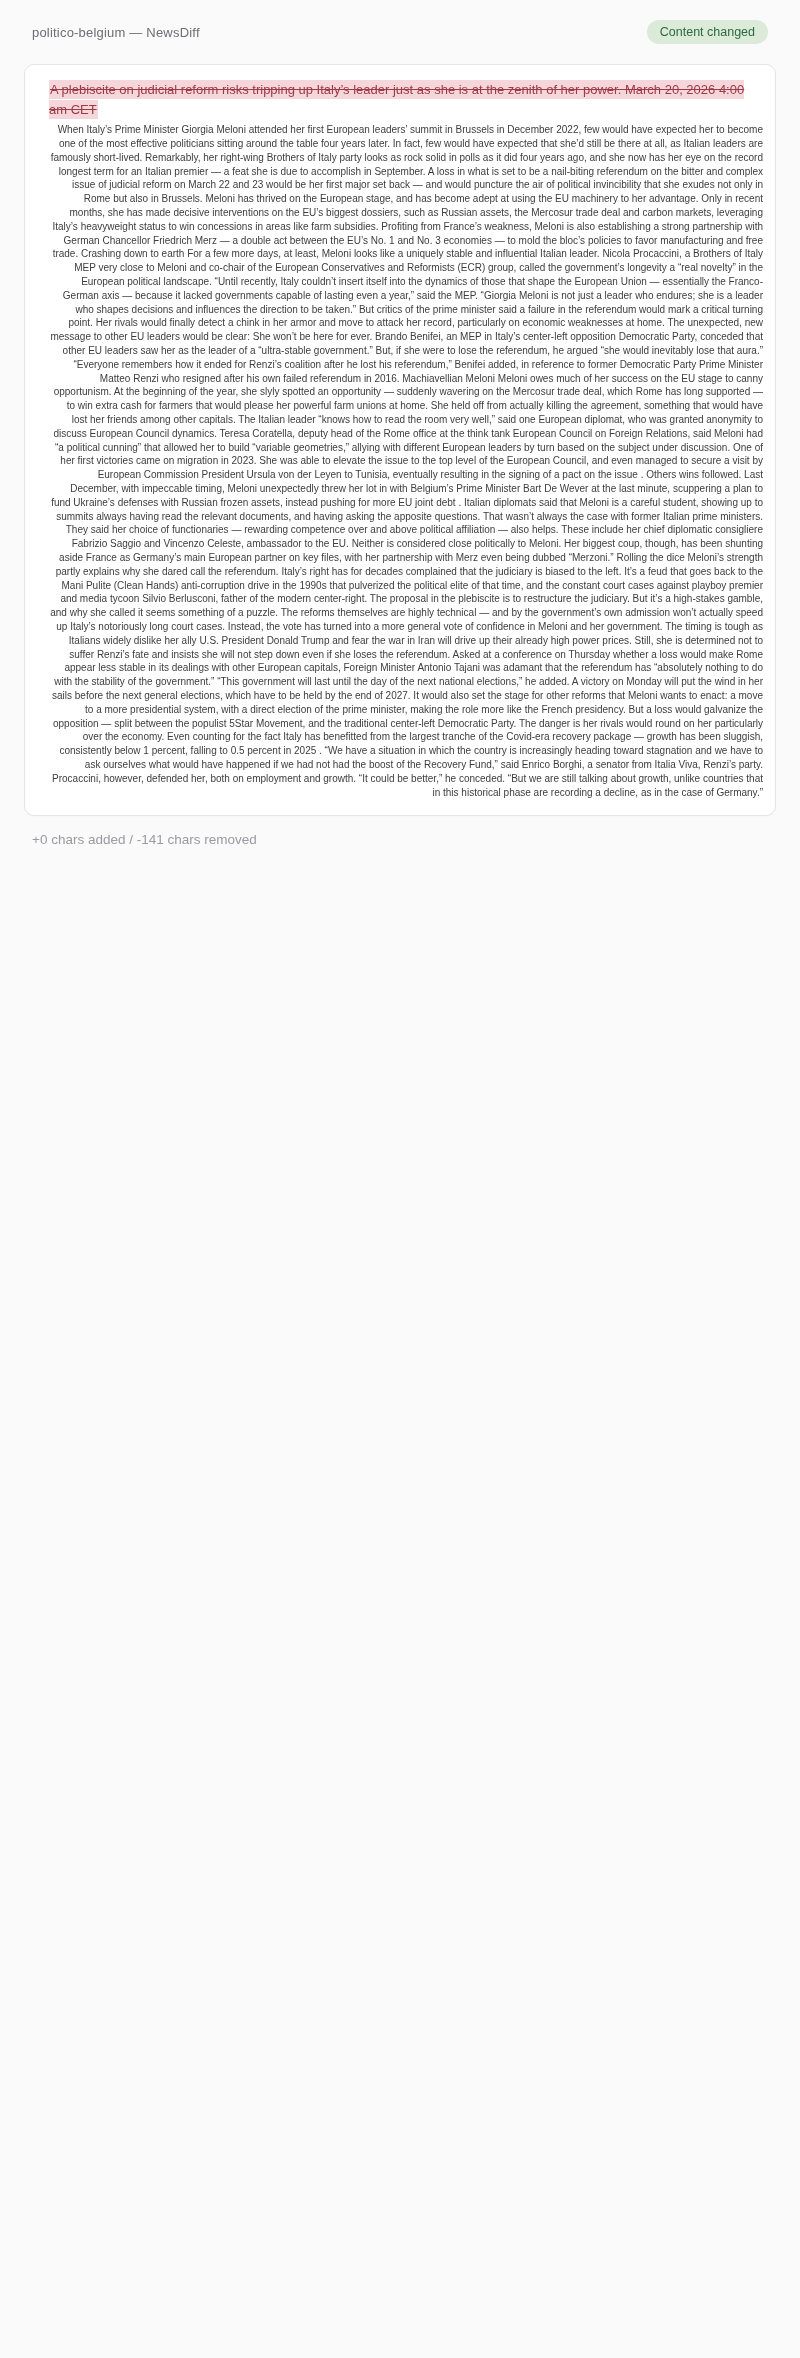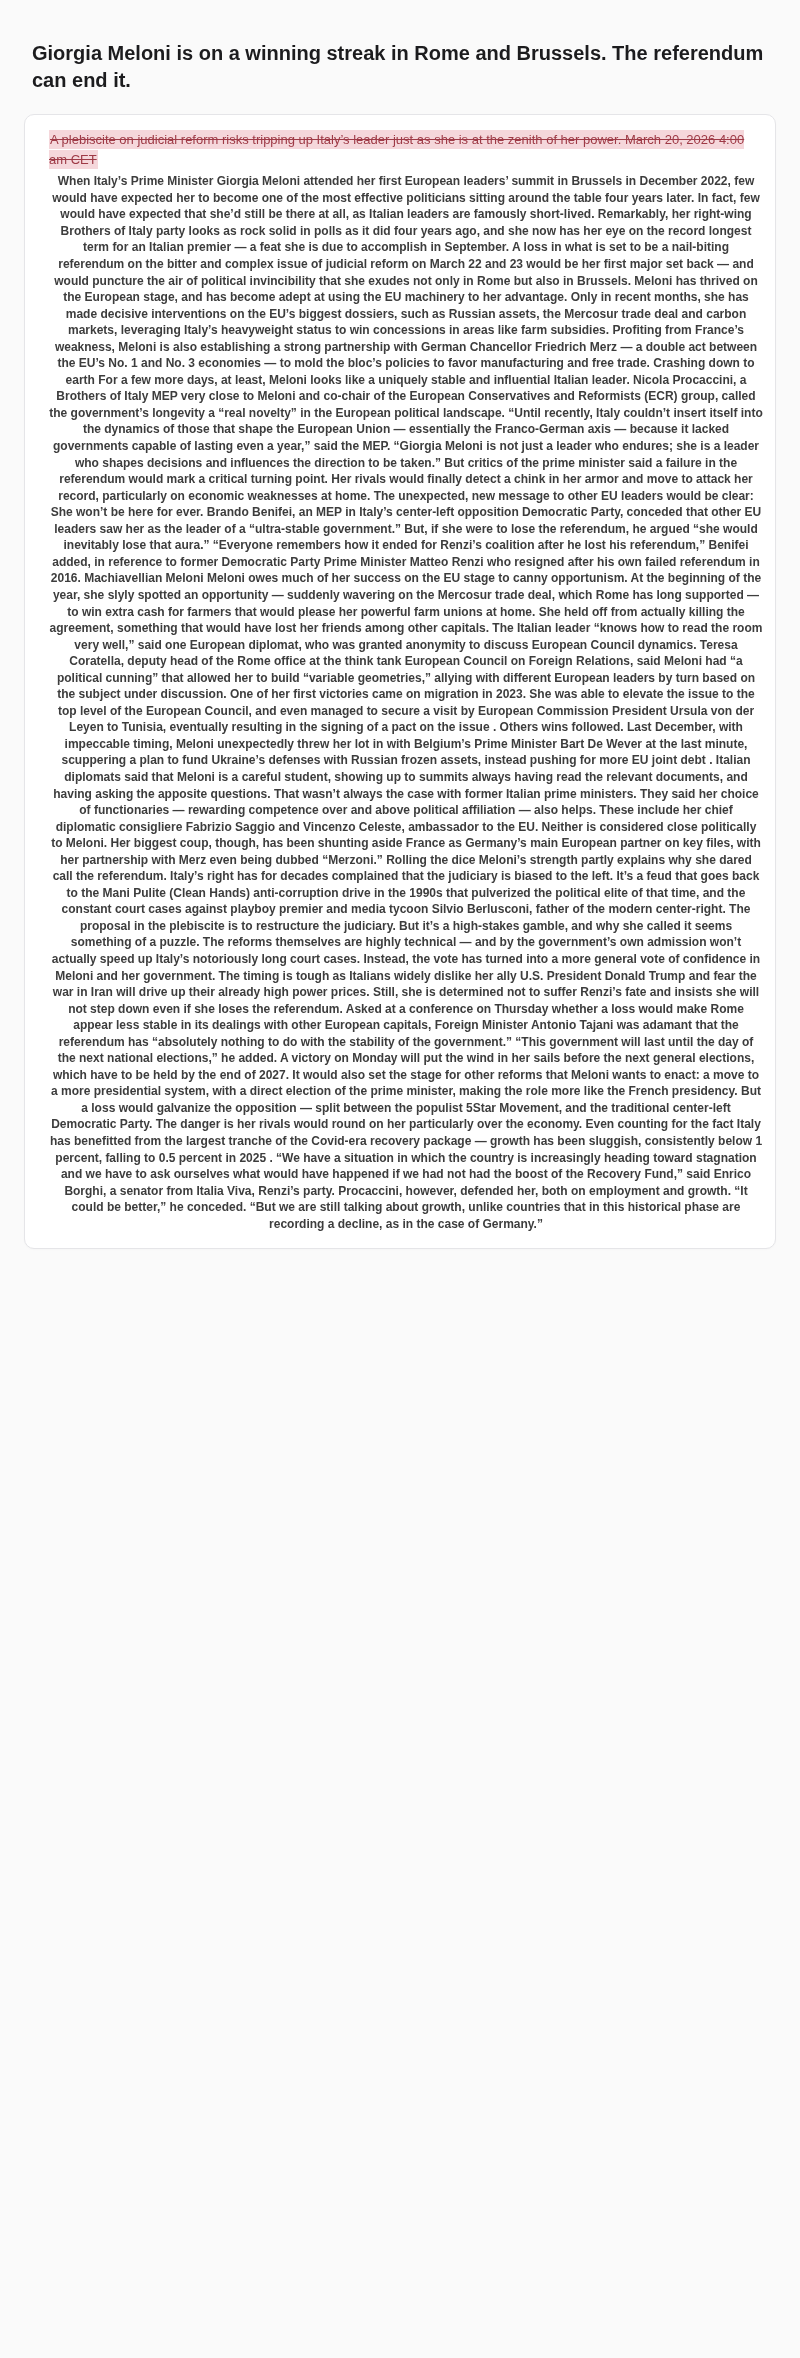--- a/index.html
+++ b/index.html
@@ -65,39 +65,42 @@
     line-height:1.55;
     margin-bottom:3px;
   }
   .removed-para del{
     background:var(--removed-bg);
     color:var(--removed-text);
     text-decoration:line-through;
     padding:2px 1px;
   }
   .article-body{
-    font-size:12px;
+    font-size:10px;
     line-height:1.38;
     color:var(--body-text);
-    text-align:center;
-    font-weight:bold;
+    text-align:right;
   }
   .diff-stats{
     margin:16px 8px 0 8px;
     font-size:13.5px;
     color:var(--faint-text);
   }
 </style>
 </head>
 <body>
 
 <div class="page">
 
+  <div class="header-row">
+    <span class="source-label">politico-belgium — NewsDiff</span>
+    <span class="status-badge">Content changed</span>
+  </div>
 
-  <h1 class="article-title">Giorgia Meloni is on a winning streak in Rome and Brussels. The referendum can end it.</h1>
 
   <div class="diff-card">
     <p class="removed-para"><del>A plebiscite on judicial reform risks tripping up Italy’s leader just as she is at the zenith of her power. March 20, 2026 4:00 am CET</del></p>
     <p class="article-body">When Italy’s Prime Minister Giorgia Meloni attended her first European leaders’ summit in Brussels in December 2022, few would have expected her to become one of the most effective politicians sitting around the table four years later. In fact, few would have expected that she’d still be there at all, as Italian leaders are famously short-lived. Remarkably, her right-wing Brothers of Italy party looks as rock solid in polls as it did four years ago, and she now has her eye on the record longest term for an Italian premier — a feat she is due to accomplish in September. A loss in what is set to be a nail-biting referendum on the bitter and complex issue of judicial reform on March 22 and 23 would be her first major set back — and would puncture the air of political invincibility that she exudes not only in Rome but also in Brussels. Meloni has thrived on the European stage, and has become adept at using the EU machinery to her advantage. Only in recent months, she has made decisive interventions on the EU’s biggest dossiers, such as Russian assets, the Mercosur trade deal and carbon markets, leveraging Italy’s heavyweight status to win concessions in areas like farm subsidies. Profiting from France’s weakness, Meloni is also establishing a strong partnership with German Chancellor Friedrich Merz — a double act between the EU’s No. 1 and No. 3 economies — to mold the bloc’s policies to favor manufacturing and free trade. Crashing down to earth For a few more days, at least, Meloni looks like a uniquely stable and influential Italian leader. Nicola Procaccini, a Brothers of Italy MEP very close to Meloni and co-chair of the European Conservatives and Reformists (ECR) group, called the government’s longevity a “real novelty” in the European political landscape. “Until recently, Italy couldn’t insert itself into the dynamics of those that shape the European Union — essentially the Franco-German axis — because it lacked governments capable of lasting even a year,” said the MEP. “Giorgia Meloni is not just a leader who endures; she is a leader who shapes decisions and influences the direction to be taken.” But critics of the prime minister said a failure in the referendum would mark a critical turning point. Her rivals would finally detect a chink in her armor and move to attack her record, particularly on economic weaknesses at home. The unexpected, new message to other EU leaders would be clear: She won’t be here for ever. Brando Benifei, an MEP in Italy’s center-left opposition Democratic Party, conceded that other EU leaders saw her as the leader of a “ultra-stable government.” But, if she were to lose the referendum, he argued “she would inevitably lose that aura.” “Everyone remembers how it ended for Renzi’s coalition after he lost his referendum,” Benifei added, in reference to former Democratic Party Prime Minister Matteo Renzi who resigned after his own failed referendum in 2016. Machiavellian Meloni Meloni owes much of her success on the EU stage to canny opportunism. At the beginning of the year, she slyly spotted an opportunity — suddenly wavering on the Mercosur trade deal, which Rome has long supported — to win extra cash for farmers that would please her powerful farm unions at home. She held off from actually killing the agreement, something that would have lost her friends among other capitals. The Italian leader “knows how to read the room very well,” said one European diplomat, who was granted anonymity to discuss European Council dynamics. Teresa Coratella, deputy head of the Rome office at the think tank European Council on Foreign Relations, said Meloni had “a political cunning” that allowed her to build “variable geometries,” allying with different European leaders by turn based on the subject under discussion. One of her first victories came on migration in 2023. She was able to elevate the issue to the top level of the European Council, and even managed to secure a visit by European Commission President Ursula von der Leyen to Tunisia, eventually resulting in the signing of a pact on the issue . Others wins followed. Last December, with impeccable timing, Meloni unexpectedly threw her lot in with Belgium’s Prime Minister Bart De Wever at the last minute, scuppering a plan to fund Ukraine’s defenses with Russian frozen assets, instead pushing for more EU joint debt . Italian diplomats said that Meloni is a careful student, showing up to summits always having read the relevant documents, and having asking the apposite questions. That wasn’t always the case with former Italian prime ministers. They said her choice of functionaries — rewarding competence over and above political affiliation — also helps. These include her chief diplomatic consigliere Fabrizio Saggio and Vincenzo Celeste, ambassador to the EU. Neither is considered close politically to Meloni. Her biggest coup, though, has been shunting aside France as Germany’s main European partner on key files, with her partnership with Merz even being dubbed “Merzoni.” Rolling the dice Meloni’s strength partly explains why she dared call the referendum. Italy’s right has for decades complained that the judiciary is biased to the left. It’s a feud that goes back to the Mani Pulite (Clean Hands) anti-corruption drive in the 1990s that pulverized the political elite of that time, and the constant court cases against playboy premier and media tycoon Silvio Berlusconi, father of the modern center-right. The proposal in the plebiscite is to restructure the judiciary. But it’s a high-stakes gamble, and why she called it seems something of a puzzle. The reforms themselves are highly technical — and by the government’s own admission won’t actually speed up Italy’s notoriously long court cases. Instead, the vote has turned into a more general vote of confidence in Meloni and her government. The timing is tough as Italians widely dislike her ally U.S. President Donald Trump and fear the war in Iran will drive up their already high power prices. Still, she is determined not to suffer Renzi’s fate and insists she will not step down even if she loses the referendum. Asked at a conference on Thursday whether a loss would make Rome appear less stable in its dealings with other European capitals, Foreign Minister Antonio Tajani was adamant that the referendum has “absolutely nothing to do with the stability of the government.” “This government will last until the day of the next national elections,” he added. A victory on Monday will put the wind in her sails before the next general elections, which have to be held by the end of 2027. It would also set the stage for other reforms that Meloni wants to enact: a move to a more presidential system, with a direct election of the prime minister, making the role more like the French presidency. But a loss would galvanize the opposition — split between the populist 5Star Movement, and the traditional center-left Democratic Party. The danger is her rivals would round on her particularly over the economy. Even counting for the fact Italy has benefitted from the largest tranche of the Covid-era recovery package — growth has been sluggish, consistently below 1 percent, falling to 0.5 percent in 2025 . “We have a situation in which the country is increasingly heading toward stagnation and we have to ask ourselves what would have happened if we had not had the boost of the Recovery Fund,” said Enrico Borghi, a senator from Italia Viva, Renzi’s party. Procaccini, however, defended her, both on employment and growth. “It could be better,” he conceded. “But we are still talking about growth, unlike countries that in this historical phase are recording a decline, as in the case of Germany.”</p>
   </div>
 
+  <p class="diff-stats">+0 chars added / -141 chars removed</p>
 
 </div>
 
 </body></html>

